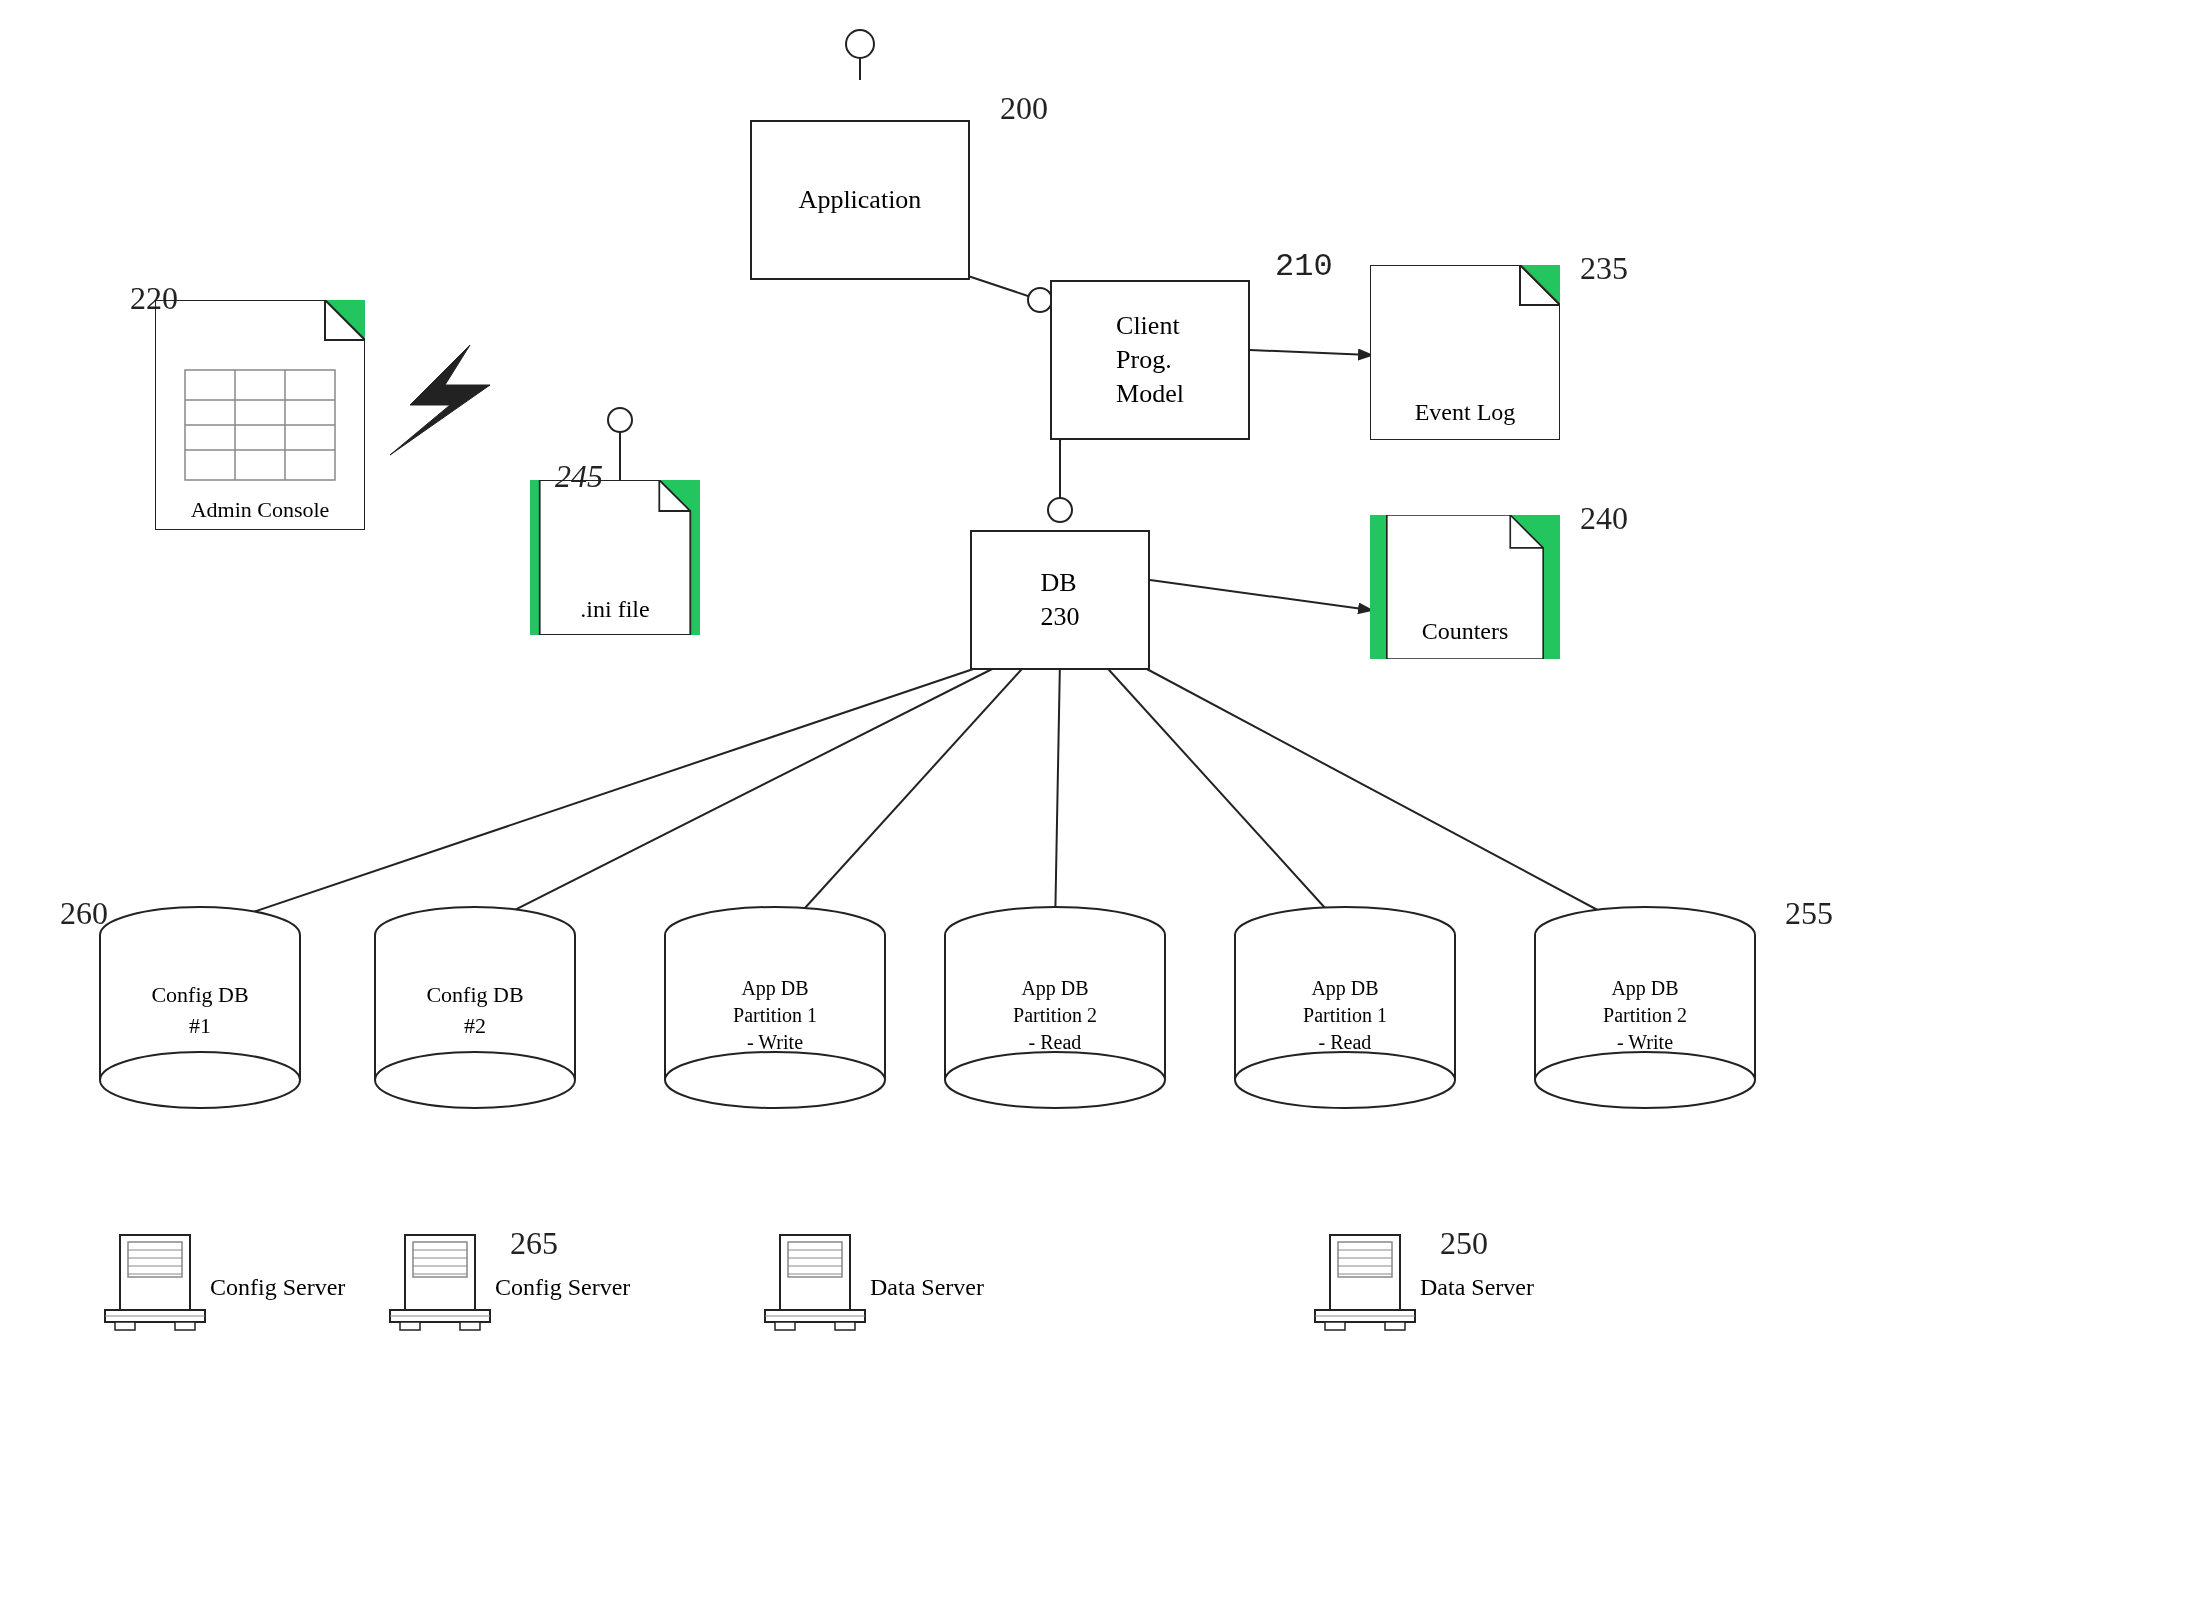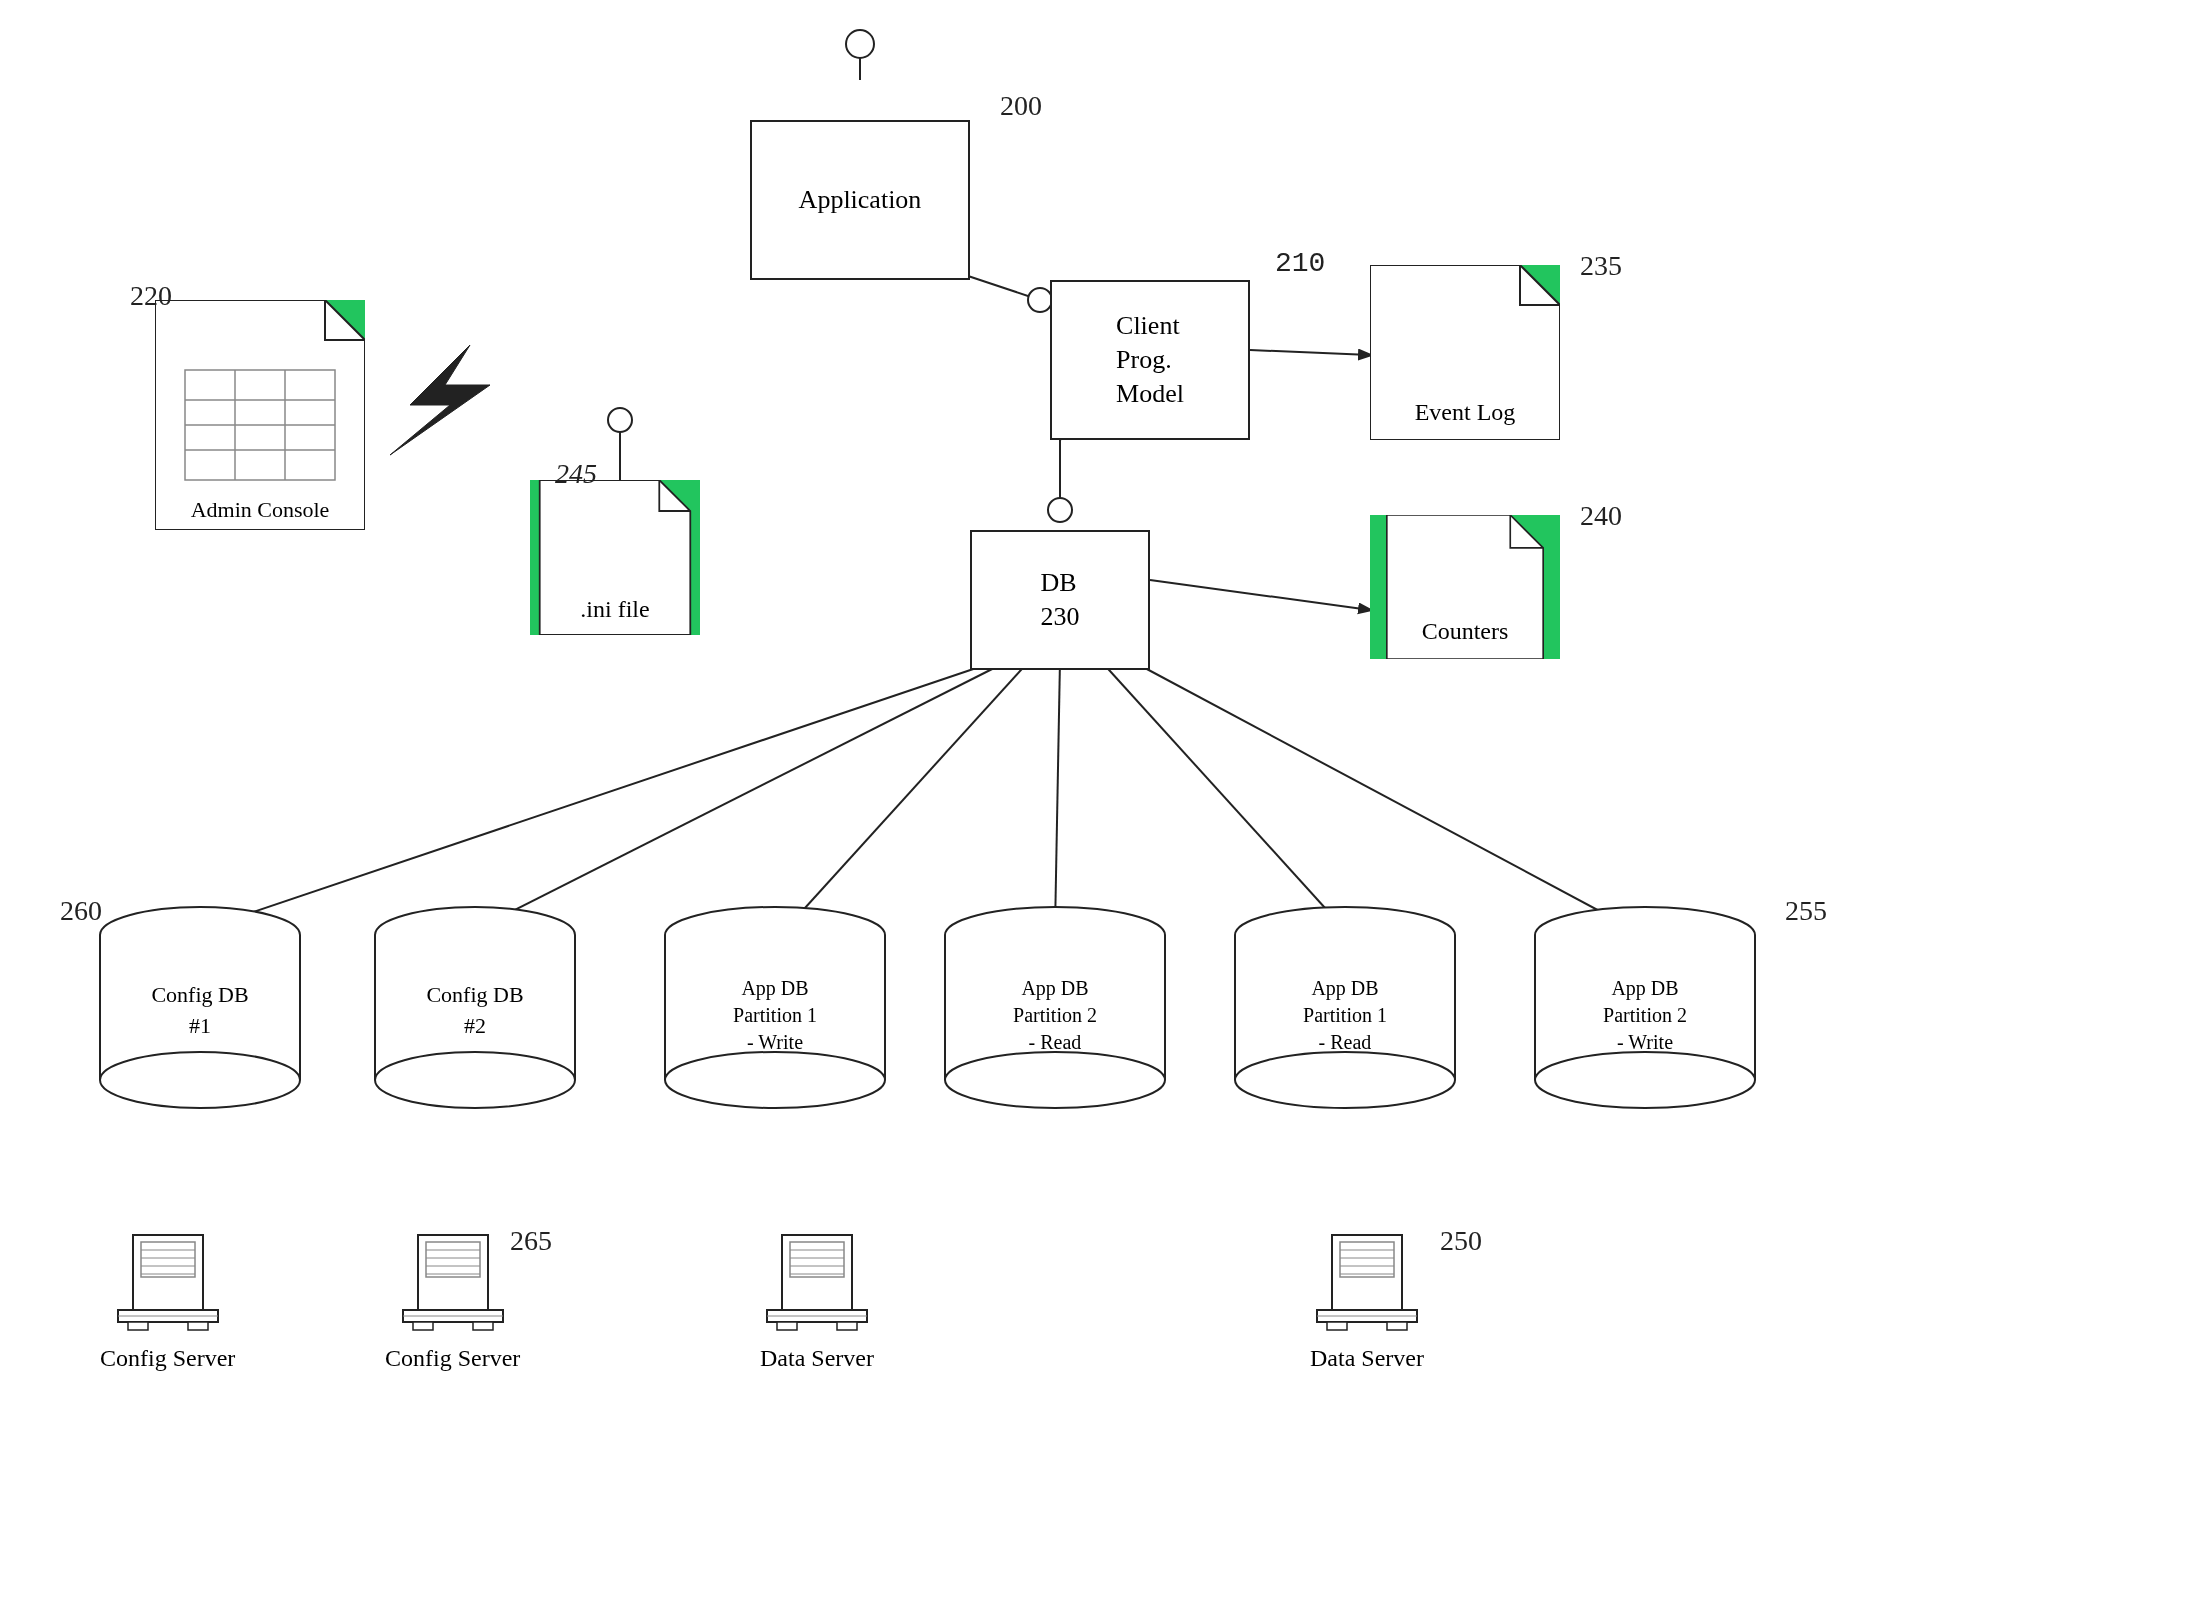--- a/index.html
+++ b/index.html
@@ -65,28 +65,27 @@
     }
     .cylinder .cyl-text {
       position: relative;
       z-index: 2;
       margin-top: 20px;
     }
     
     .server-icon {
       position: absolute;
       display: flex;
-      flex-direction: column;
       align-items: center;
       font-size: 24px;
     }
     
     .refnum {
       position: absolute;
-      font-size: 28px;
+      font-size: 32px;
       color: #222;
       font-style: normal;
     }
     
     .lines-svg {
       position: absolute;
       top: 0; left: 0;
       width: 2195px;
       height: 1618px;
       pointer-events: none;

